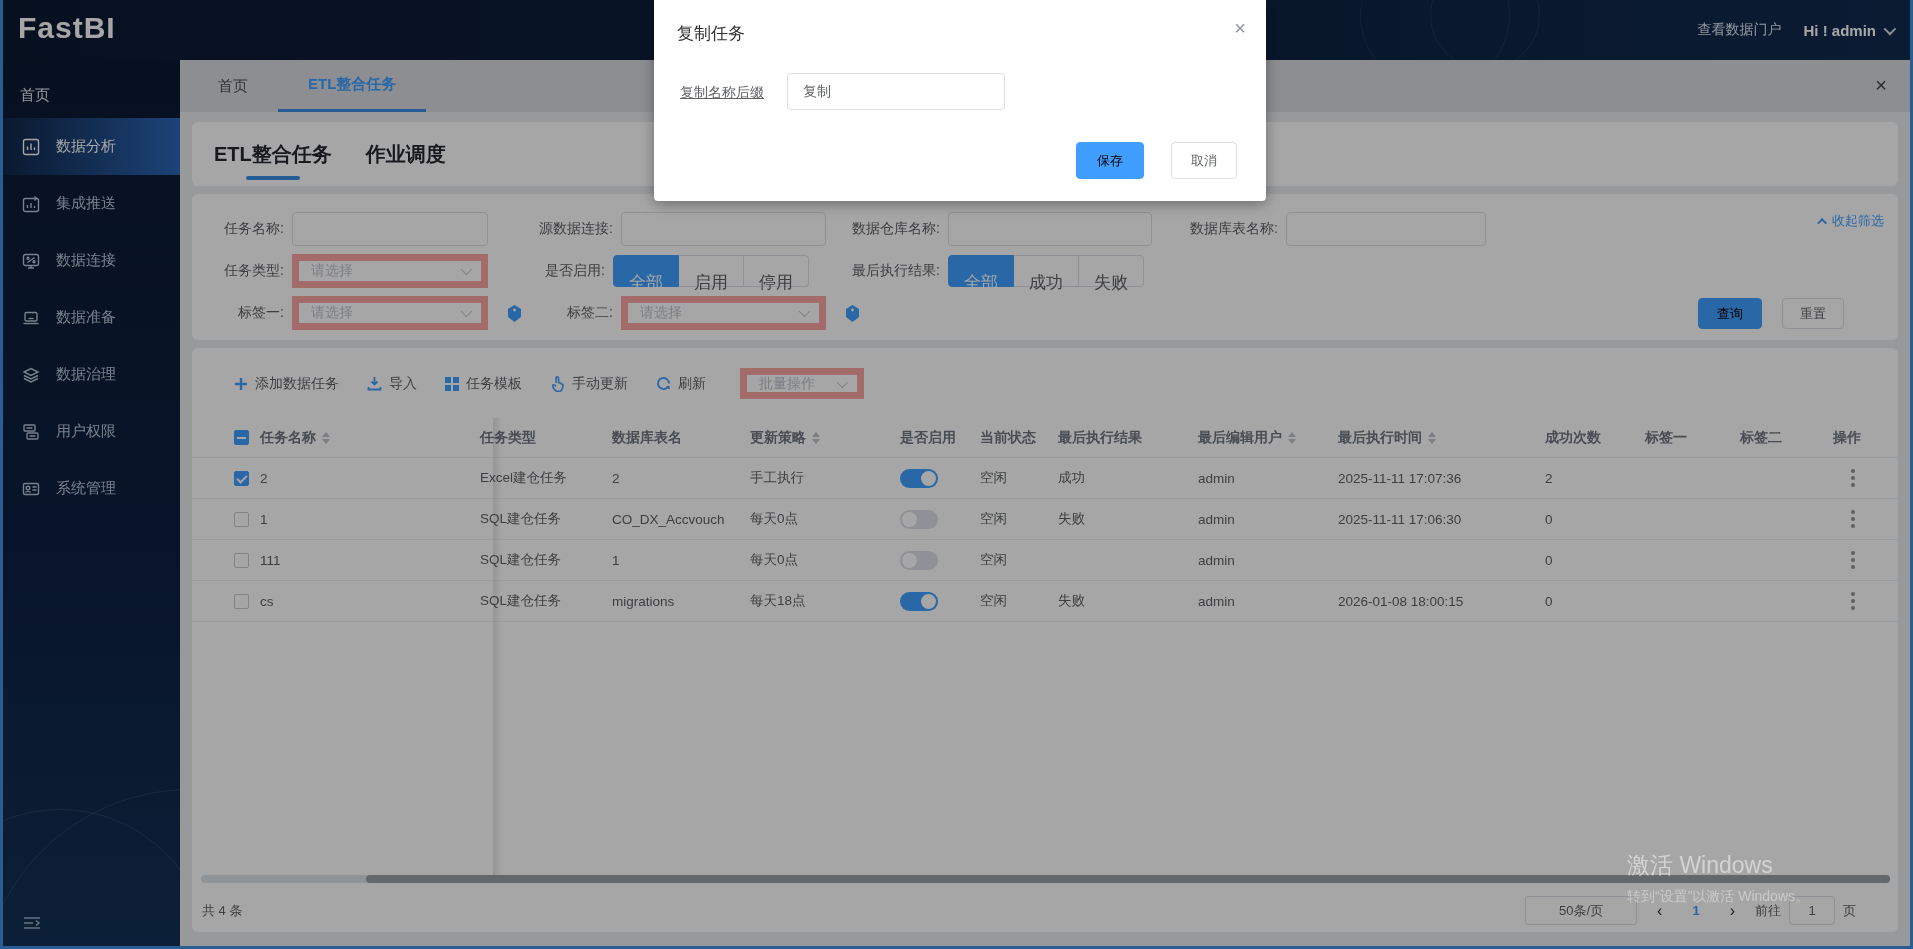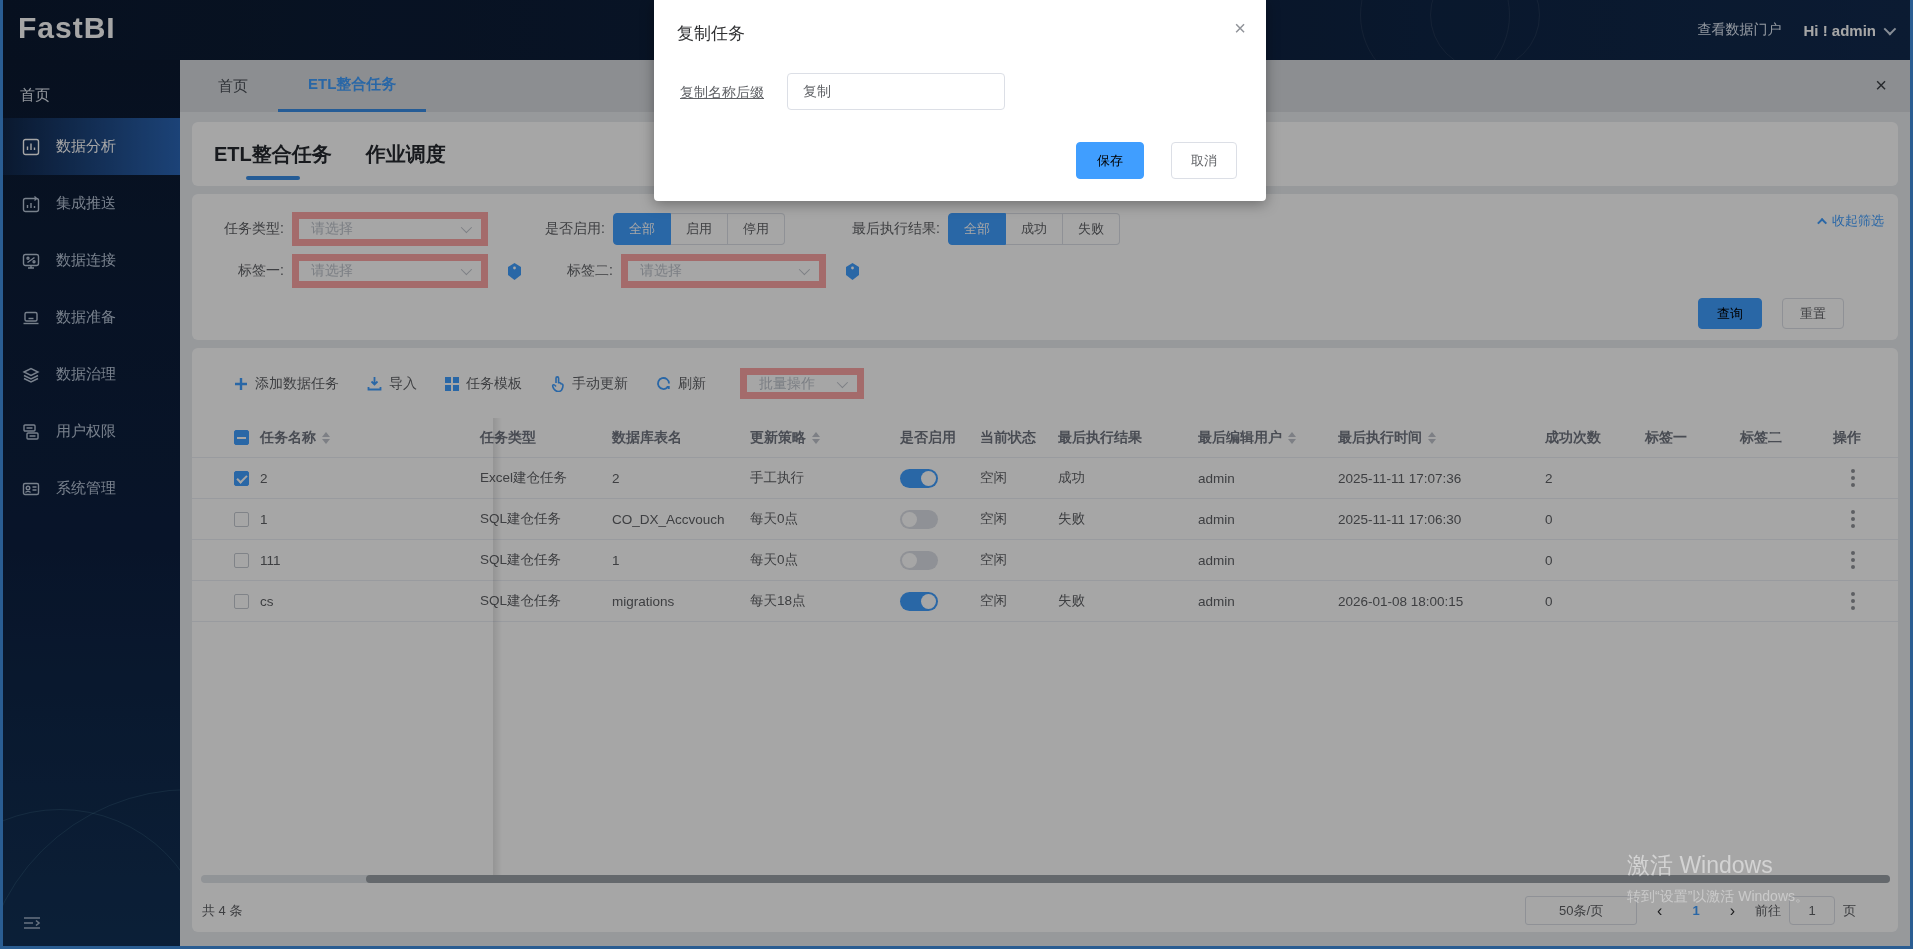--- a/index.html
+++ b/index.html
@@ -44,21 +44,21 @@
   .page-tab.active::after { content:""; position:absolute; left:50%; transform:translateX(-50%); bottom:-12px; width:54px; height:4px; border-radius:2px; background:#3a8ee6; }
 
   .panel-filter { top:82px; height:146px; padding-top:14px; }
   .f-row { position:relative; height:42px; }
   .f-group { position:absolute; top:0; height:42px; display:flex; align-items:center; }
   .f-label { font-size:14px; color:#606266; text-align:right; display:inline-block; }
   .f-input { height:34px; background:#fff; border:1px solid #dcdfe6; border-radius:4px; }
   .f-select { height:34px; background:#fff; border:7px solid #fca5a5; border-radius:0; display:flex; align-items:center; justify-content:space-between; padding:0 12px; font-size:14px; color:#bfc4cc; }
   .sel-caret { width:8px; height:8px; border-right:1.5px solid #c0c4cc; border-bottom:1.5px solid #c0c4cc; transform:rotate(45deg) translateY(-2px); }
   .radio-group { display:flex; }
-  .radio-opt { height:32px; line-height:30px; padding:0 15px; border:1px solid #dcdfe6; border-left-width:0; font-size:13px; color:#606266; background:#fff; }
+  .radio-opt { height:32px; line-height:30px; padding:12px 15px; border:1px solid #dcdfe6; border-left-width:0; font-size:17px; color:#606266; background:#fff; }
   .radio-opt:first-child { border-left-width:1px; border-radius:4px 0 0 4px; }
   .radio-opt:last-child { border-radius:0 4px 4px 0; }
   .radio-opt.sel { background:#409EFF; border-color:#409EFF; color:#fff; }
   .collapse-link { position:absolute; right:14px; top:18px; color:#409EFF; font-size:13px; display:flex; align-items:center; gap:5px; }
   .chev-up-blue { width:7px; height:7px; border-left:2px solid #409EFF; border-top:2px solid #409EFF; transform:rotate(45deg) translateY(2px); }
   .btn { height:31px; border-radius:4px; font-size:13px; display:inline-flex; align-items:center; justify-content:center; }
   .btn-primary { background:#409EFF; color:#000000; border:1px solid #409EFF; padding:0 18px; }
   .btn-plain { background:#fff; color:#606266; border:1px solid #dcdfe6; padding:0 17px; }
   .f-actions { position:absolute; right:54px; top:104px; display:flex; gap:20px; }
 
@@ -217,20 +217,38 @@
     <div class="page-tab active">ETL整合任务</div>
     <div class="page-tab">作业调度</div>
   </div>
 
   <div class="panel panel-filter">
     <div class="collapse-link">
       <span class="chev-up-blue"></span>
       <span>收起筛选</span>
     </div>
 
+    <div class="f-row">
+      <div class="f-group" style="left:8px;">
+        <span class="f-label" style="width:84px;">任务名称:</span>
+        <input class="f-input" style="width: 196px; margin-left: 8px;">
+      </div>
+      <div class="f-group" style="left:341px;">
+        <span class="f-label" style="width:80px;">源数据连接:</span>
+        <input class="f-input" style="width: 205px; margin-left: 8px;">
+      </div>
+      <div class="f-group" style="left:655px;">
+        <span class="f-label" style="width:93px;">数据仓库名称:</span>
+        <input class="f-input" style="width: 204px; margin-left: 8px;">
+      </div>
+      <div class="f-group" style="left:988px;">
+        <span class="f-label" style="width:98px;">数据库表名称:</span>
+        <input class="f-input" style="width: 200px; margin-left: 8px;">
+      </div>
+    </div>
 
     <div class="f-row">
       <div class="f-group" style="left:8px;">
         <span class="f-label" style="width:84px;">任务类型:</span>
         <div class="f-select" style="width:196px; margin-left:8px;">
           <span>请选择</span>
           <span class="sel-caret"></span>
         </div>
       </div>
       <div class="f-group" style="left:333px;">

